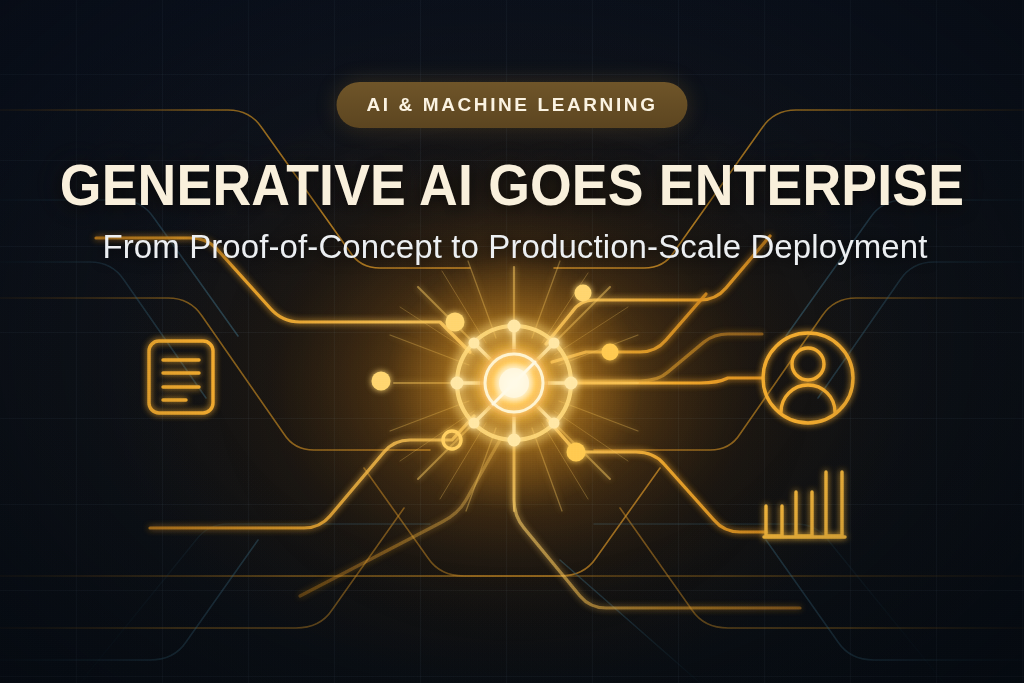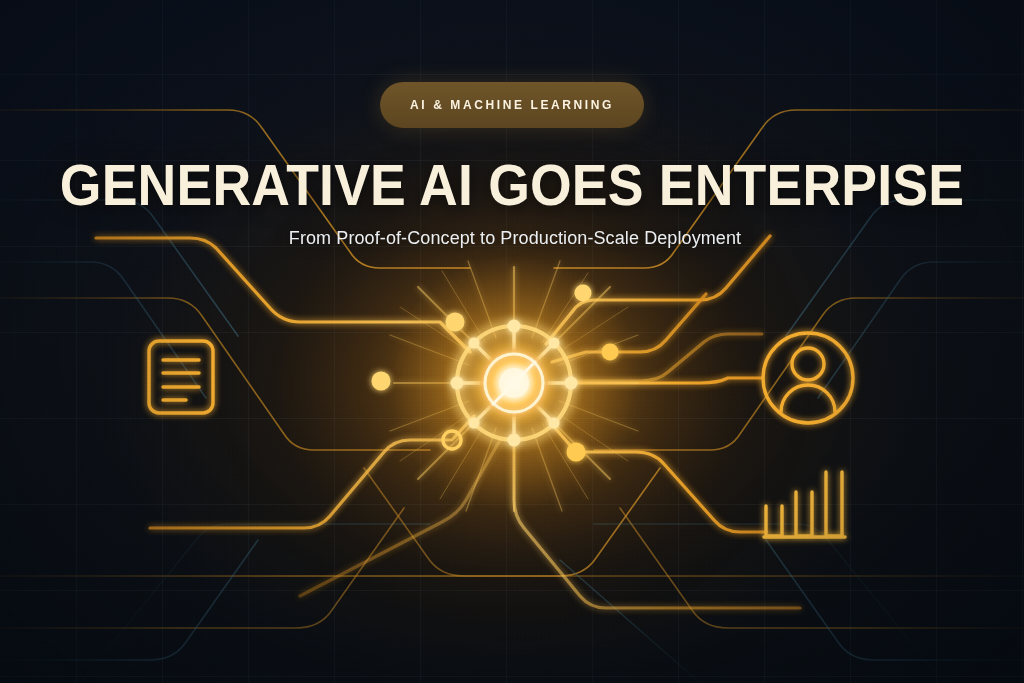--- a/index.html
+++ b/index.html
@@ -43,38 +43,38 @@
   
   .badge{
     position:absolute;left:50%;top:82px;transform:translateX(-50%);
     height:46px;padding:0 30px;
     display:flex;align-items:center;justify-content:center;
     border-radius:23px;
     background:linear-gradient(180deg,#6f5529 0%,#5c4520 100%);
     box-shadow:0 0 22px rgba(190,140,50,.22);
   }
   .badge span{
-    color:#fbf3e2;font-size:12px;font-weight:bold;
+    color:#fbf3e2;font-size:19px;font-weight:bold;
     letter-spacing:2.6px;white-space:nowrap;
   }
   .title{
     position:absolute;left:0;right:0;top:152px;
     text-align:center;
     color:#f9f0dc;
     font-size:57px;font-weight:bold;
     letter-spacing:0.2px;
     transform:scaleX(0.94);
     text-shadow:0 2px 16px rgba(0,0,0,.72), 0 0 38px rgba(250,200,110,.10);
     white-space:nowrap;
   }
   .subtitle{
     position:absolute;left:0;right:6px;top:228px;
     text-align:center;
     color:#eceff2;
-    font-size:18px;font-weight:normal;
+    font-size:33px;font-weight:normal;
     letter-spacing:.1px;
     text-shadow:0 2px 13px rgba(0,0,0,.75);
     white-space:nowrap;
     margin-left:12px;
   }
 </style>
 </head>
 <body>
 
 <div id="stage">

